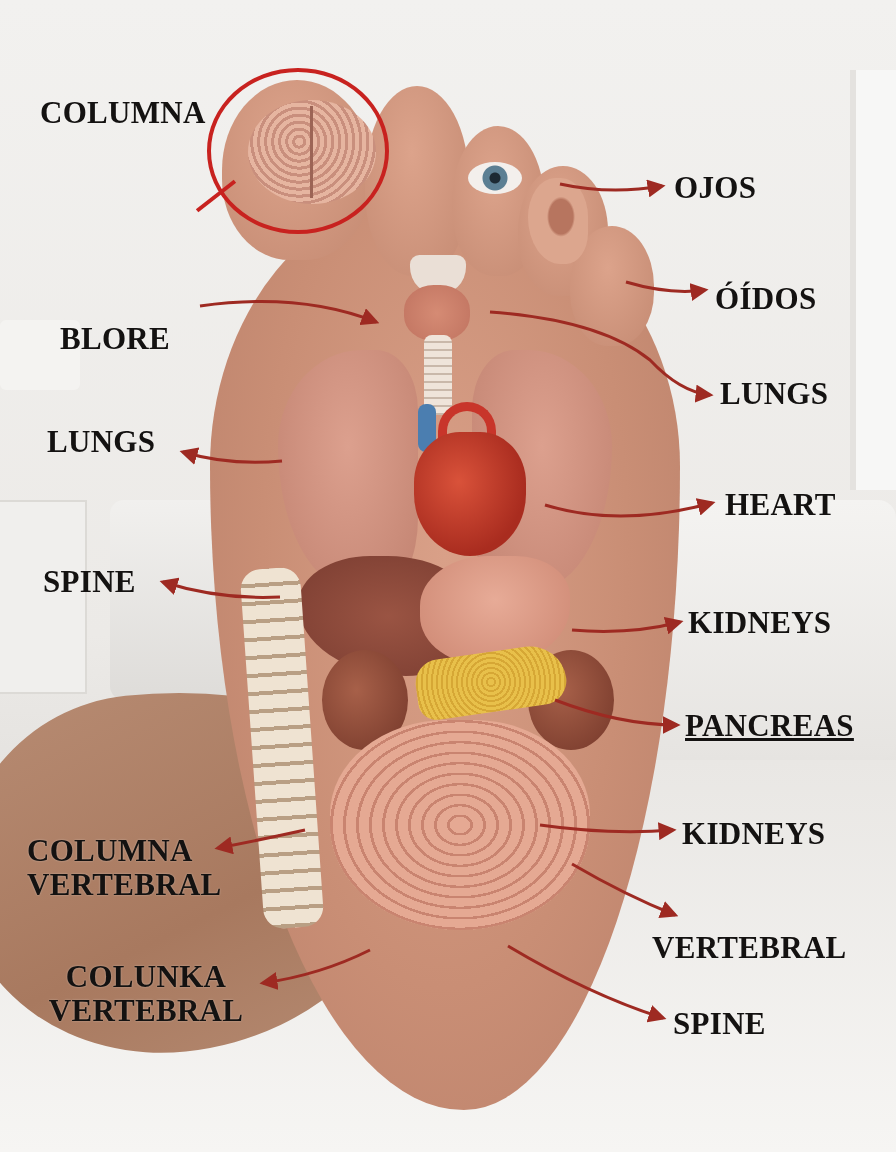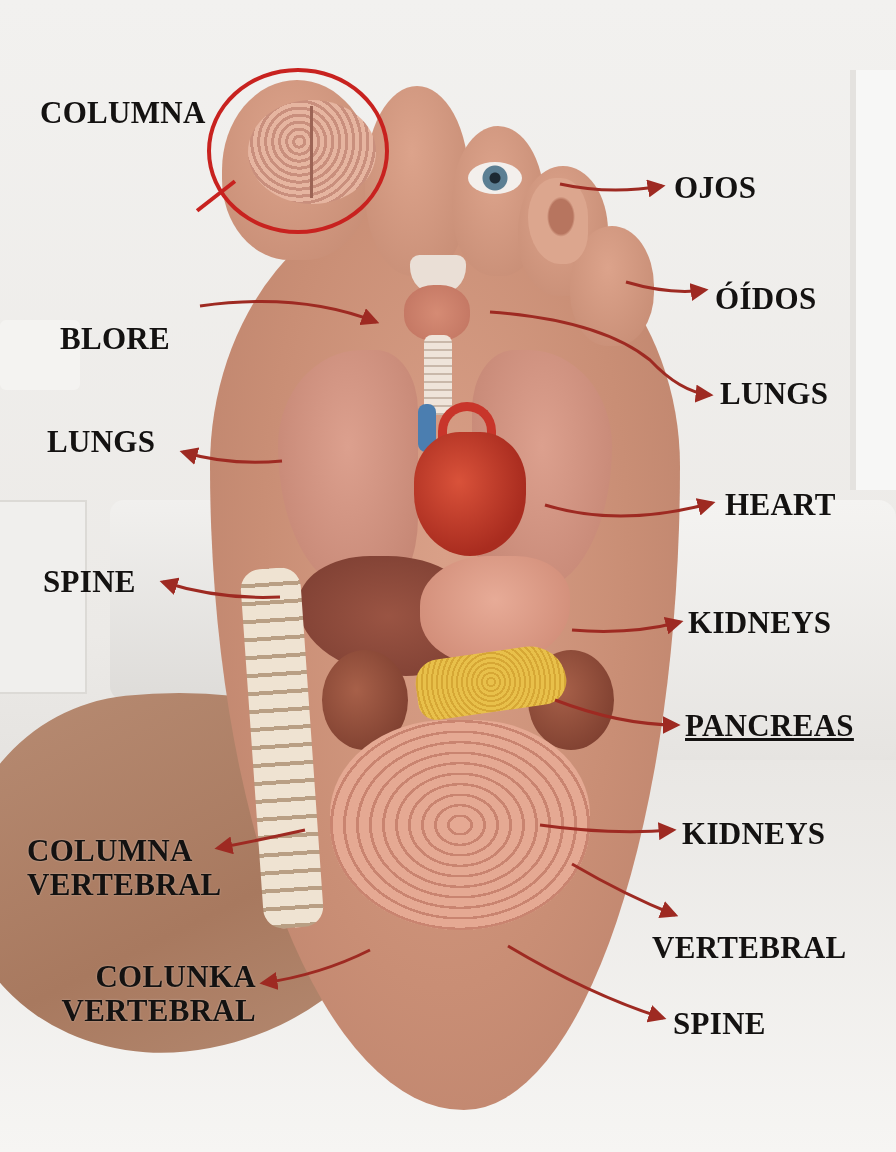--- a/index.html
+++ b/index.html
@@ -137,14 +137,14 @@
 <div class="label" style="left:715px;top:283px;">ÓÍDOS</div>
 <div class="label" style="left:720px;top:378px;">LUNGS</div>
 <div class="label" style="left:47px;top:426px;">LUNGS</div>
 <div class="label" style="left:725px;top:489px;">HEART</div>
 <div class="label" style="left:43px;top:566px;">SPINE</div>
 <div class="label" style="left:688px;top:607px;">KIDNEYS</div>
 <div class="label" style="left:685px;top:710px;text-decoration:underline;">PANCREAS</div>
 <div class="label" style="left:682px;top:818px;">KIDNEYS</div>
 <div class="label two" style="left:27px;top:834px;width:200px;">COLUMNA VERTEBRAL</div>
 <div class="label" style="left:652px;top:932px;">VERTEBRAL</div>
-<div class="label two" style="left:36px;top:960px;width:220px;text-align:right;">COLUNKA VERTEBRAL</div>
+<div class="label two" style="left:36px;top:960px;width:220px;text-align:center;">COLUNKA VERTEBRAL</div>
 <div class="label" style="left:673px;top:1008px;">SPINE</div>
 
 </body></html>

